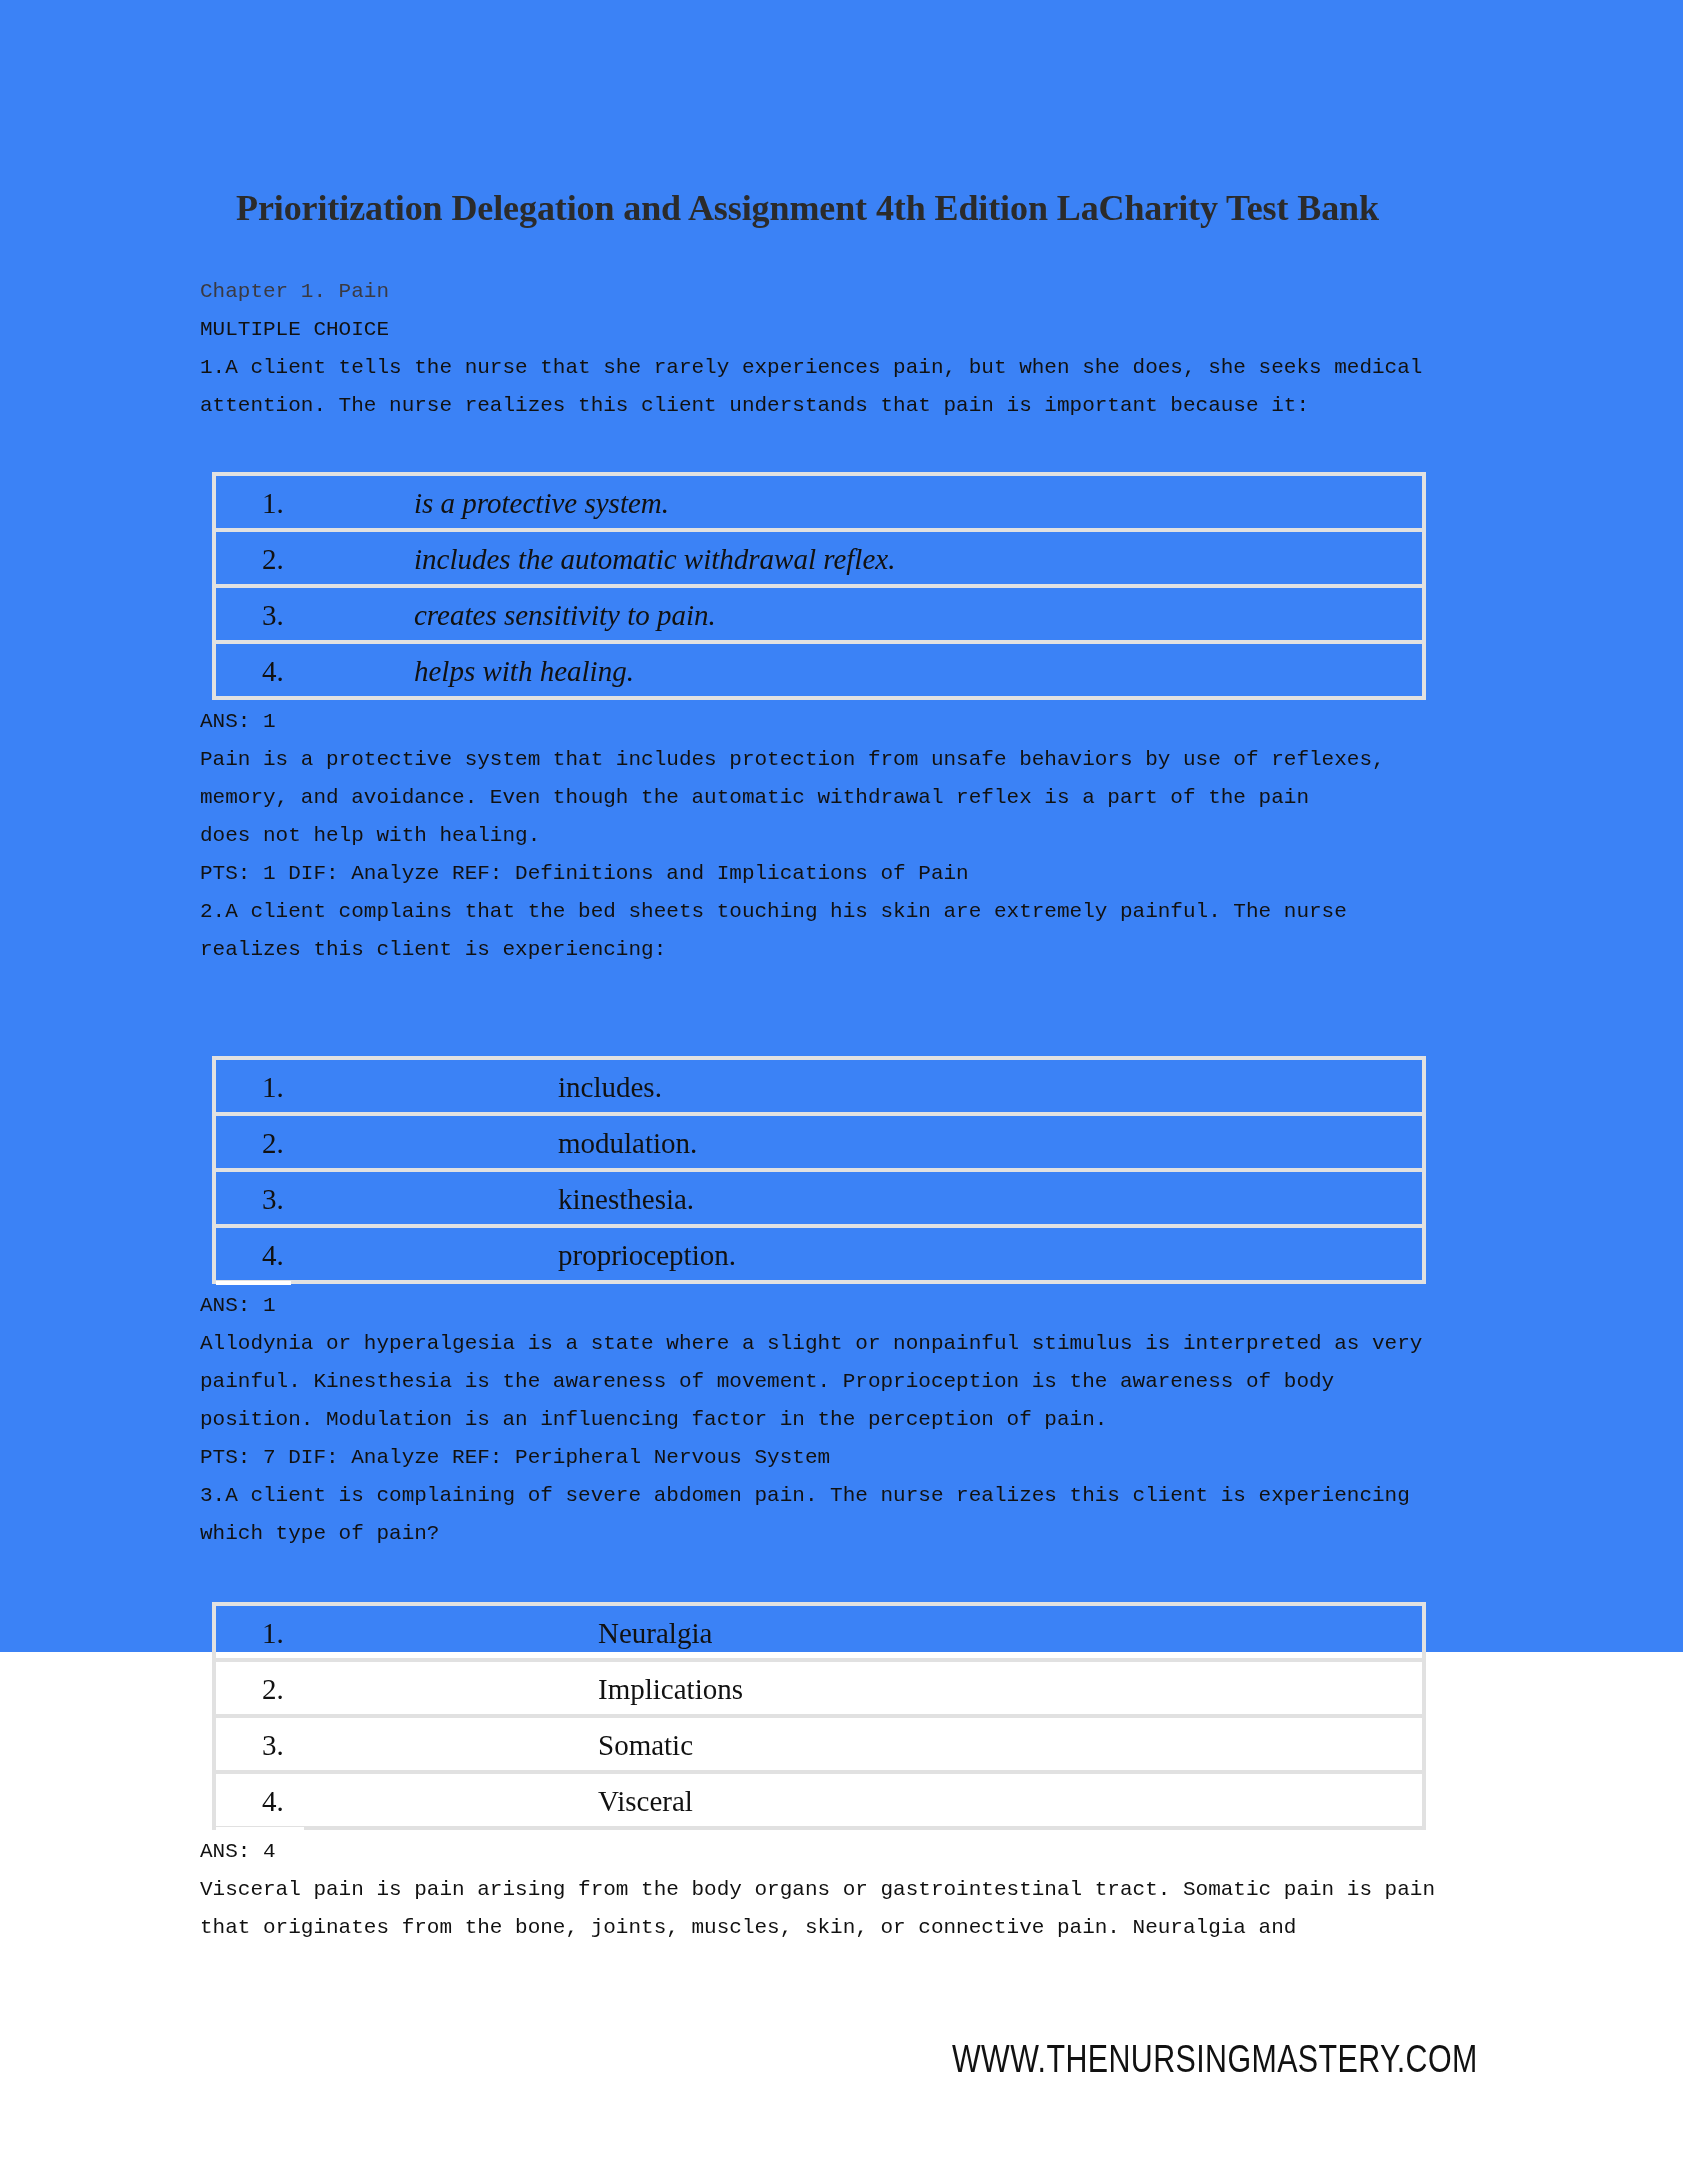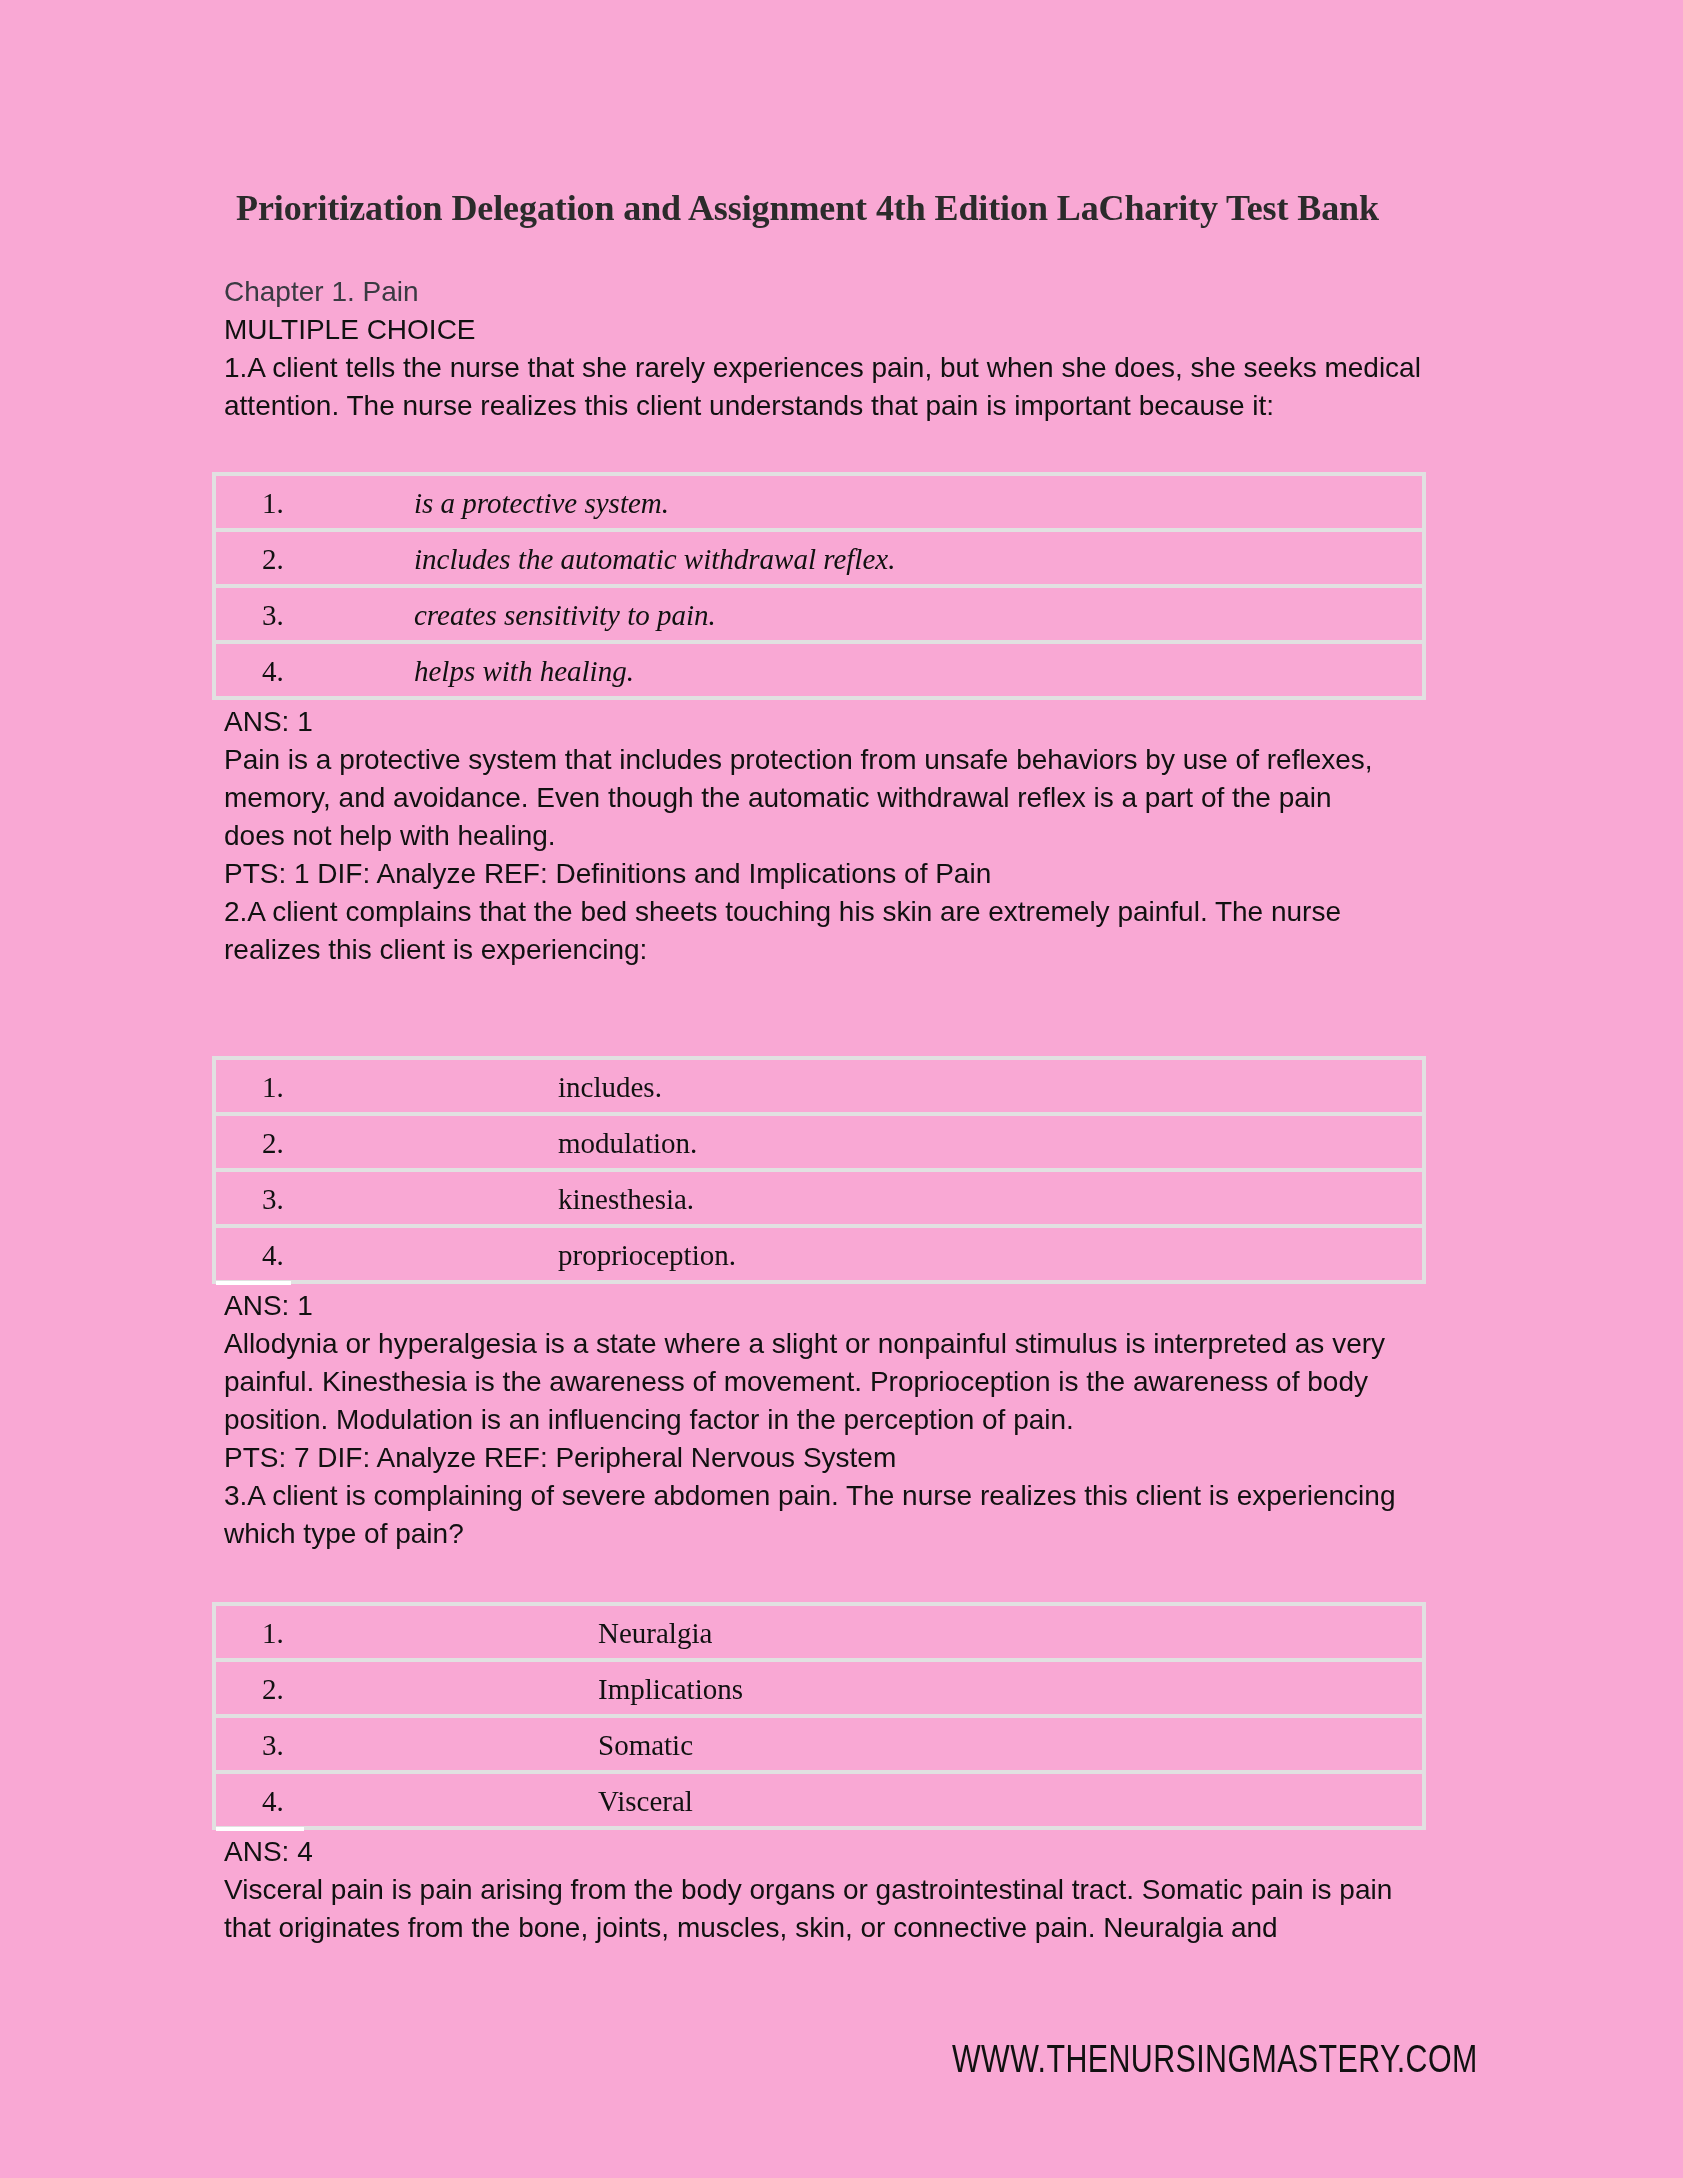--- a/index.html
+++ b/index.html
@@ -1,27 +1,27 @@
 <!DOCTYPE html>
 <html><head>
 <meta charset="utf-8">
 <style>
   html, body { margin: 0; padding: 0; background: #ffffff; }
   body { width: 1683px; height: 2178px; position: relative; overflow: hidden; }
-  .page { position: absolute; left: 0; top: 0; width: 1683px; height: 2178px; background: #f9a8d4; }
+  .page { position: absolute; left: 0; top: 0; width: 1683px; height: 1652px; background: #3b82f6; }
   .title {
     position: absolute; left: 236px; top: 184px; width: 1188px;
     font-family: "Liberation Serif", "DejaVu Serif", serif;
     font-weight: bold; font-size: 36px; line-height: 48px; color: #2b2b2b;
     white-space: nowrap; letter-spacing: -0.1px;
   }
   .block {
-    position: absolute; left: 224px; width: 1228px;
-    font-family: Liberation Sans, sans-serif;
-    font-size: 28px; line-height: 38px; color: #111111;
+    position: absolute; left: 200px; width: 1228px;
+    font-family: Liberation Mono, monospace;
+    font-size: 21px; line-height: 38px; color: #111111;
   }
   .line { display: block; white-space: nowrap; }
   .chapter { color: #3a3a42; }
   .opt-table {
     position: absolute; left: 212px; width: 1214px;
     border-collapse: separate;
   }
   .opt-table .row {
     position: relative; height: 52px;
     border-top: 4px solid #e1e1e1;

